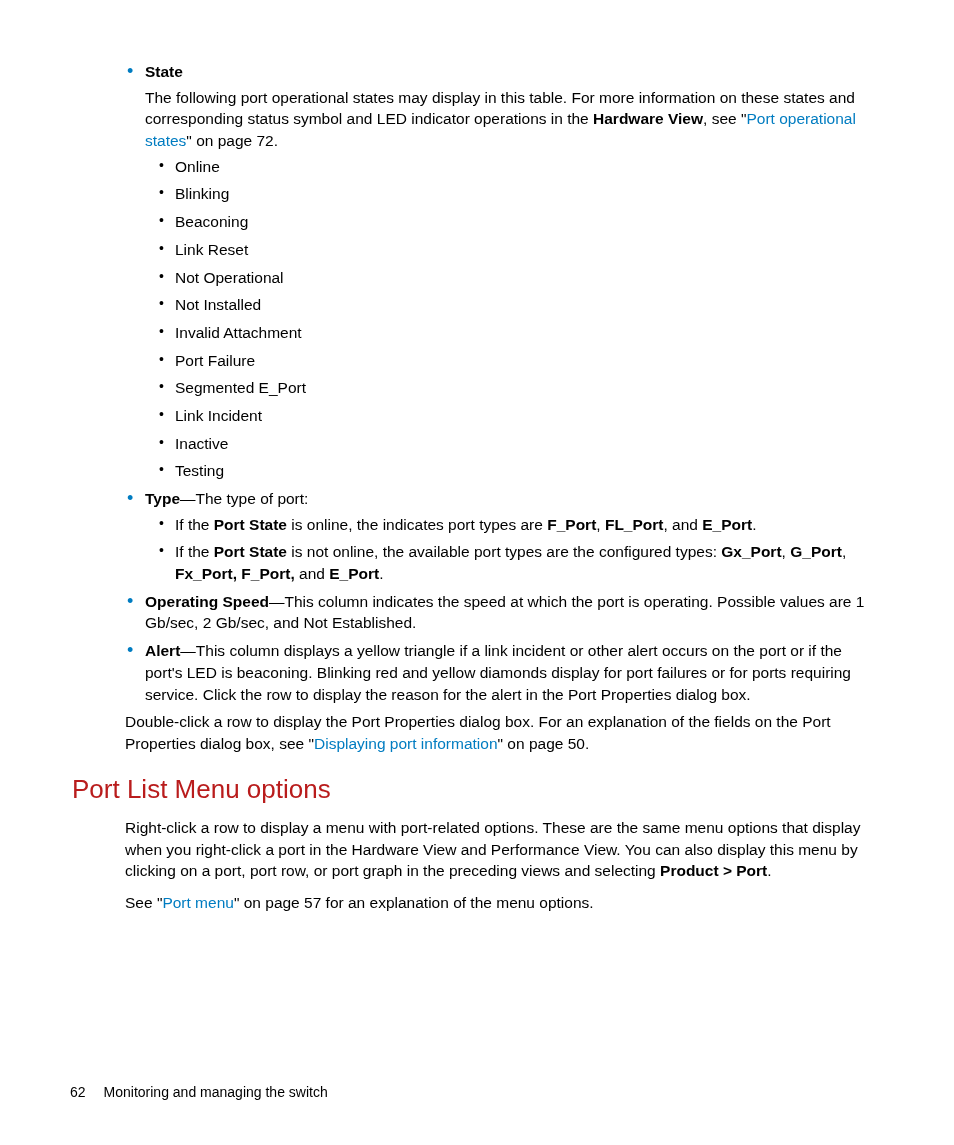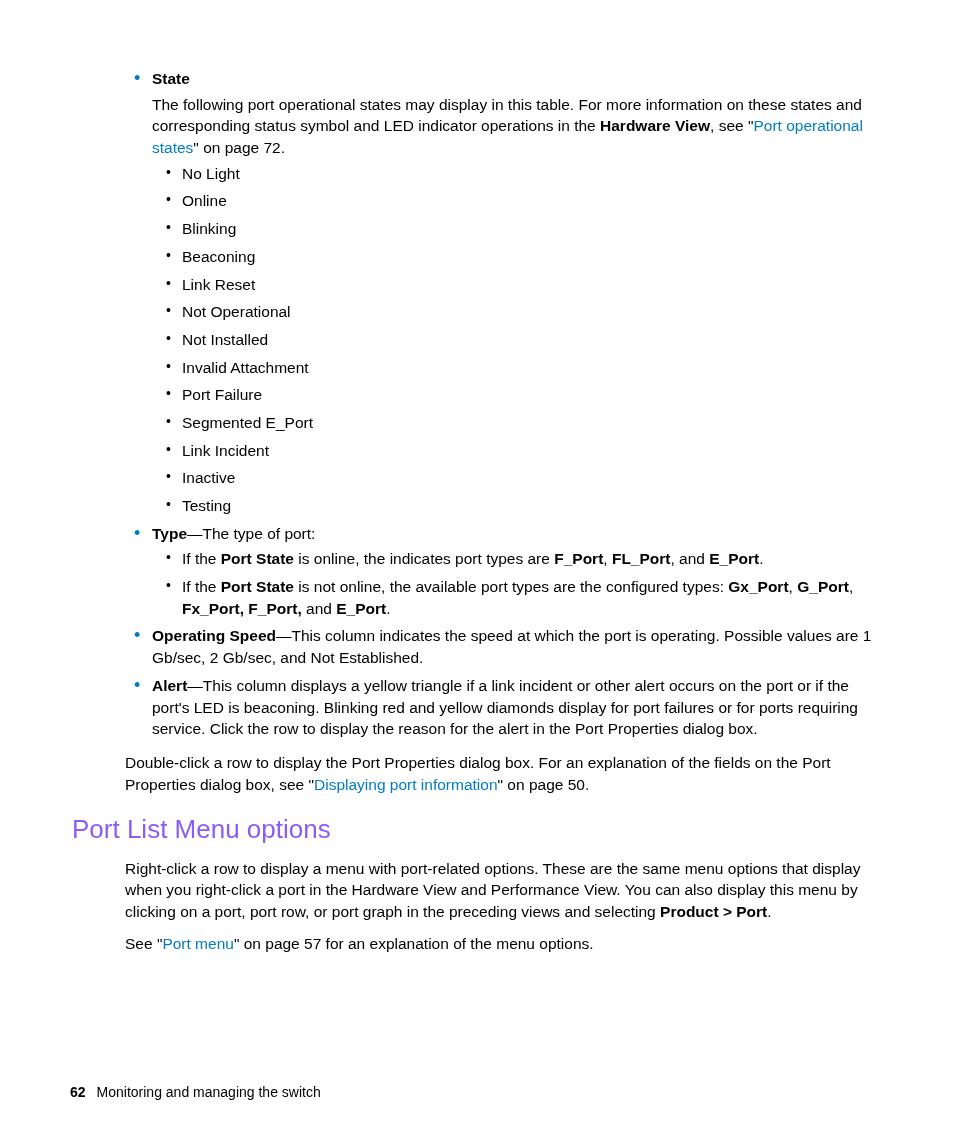--- a/index.html
+++ b/index.html
@@ -17,21 +17,21 @@
   }
   .page {
     padding: 56px 70px 40px 100px;
     box-sizing: border-box;
     height: 100%;
     position: relative;
   }
   ul.outer {
     list-style: none;
     padding-left: 40px;
-    margin: 12px;
+    margin: 5px;
   }
   ul.outer > li {
     position: relative;
     margin-bottom: 6px;
   }
   ul.outer > li::before {
     content: "•";
     position: absolute;
     left: -18px;
     top: 0;
@@ -58,52 +58,50 @@
     line-height: 1.3;
   }
   .bold { font-weight: bold; }
   a.link {
     color: #007cc1;
     text-decoration: none;
   }
   h2.section {
     font-family: Arial, Helvetica, sans-serif;
     font-weight: 300;
-    color: #8b5cf6;
+    color: #b91c1c;
     font-size: 26px;
     margin: 16px 0 10px -28px;
   }
   p.body {
     margin: 6px 0 10px 25px;
   }
   .footer {
     position: absolute;
     bottom: 42px;
     left: 70px;
     font-size: 14px;
   }
   .footer-page {
-    margin-right: 11px;
-    font-weight: bold;
+    margin-right: 18px;
   }
 </style>
 </head>
 <body>
 
 <div class="page">
 
   <ul class="outer">
 
     <li>
       <span class="bold">State</span>
       <div style="margin-top:4px;">
         <span>The following port operational states may display in this table. For more information on these states and corresponding status symbol and LED indicator operations in the </span><span class="bold">Hardware View</span><span>, see "</span><a class="link">Port operational states</a><span>" on page 72.</span>
       </div>
       <ul class="inner">
-        <li>No Light</li>
         <li>Online</li>
         <li>Blinking</li>
         <li>Beaconing</li>
         <li>Link Reset</li>
         <li>Not Operational</li>
         <li>Not Installed</li>
         <li>Invalid Attachment</li>
         <li>Port Failure</li>
         <li>Segmented E_Port</li>
         <li>Link Incident</li>

